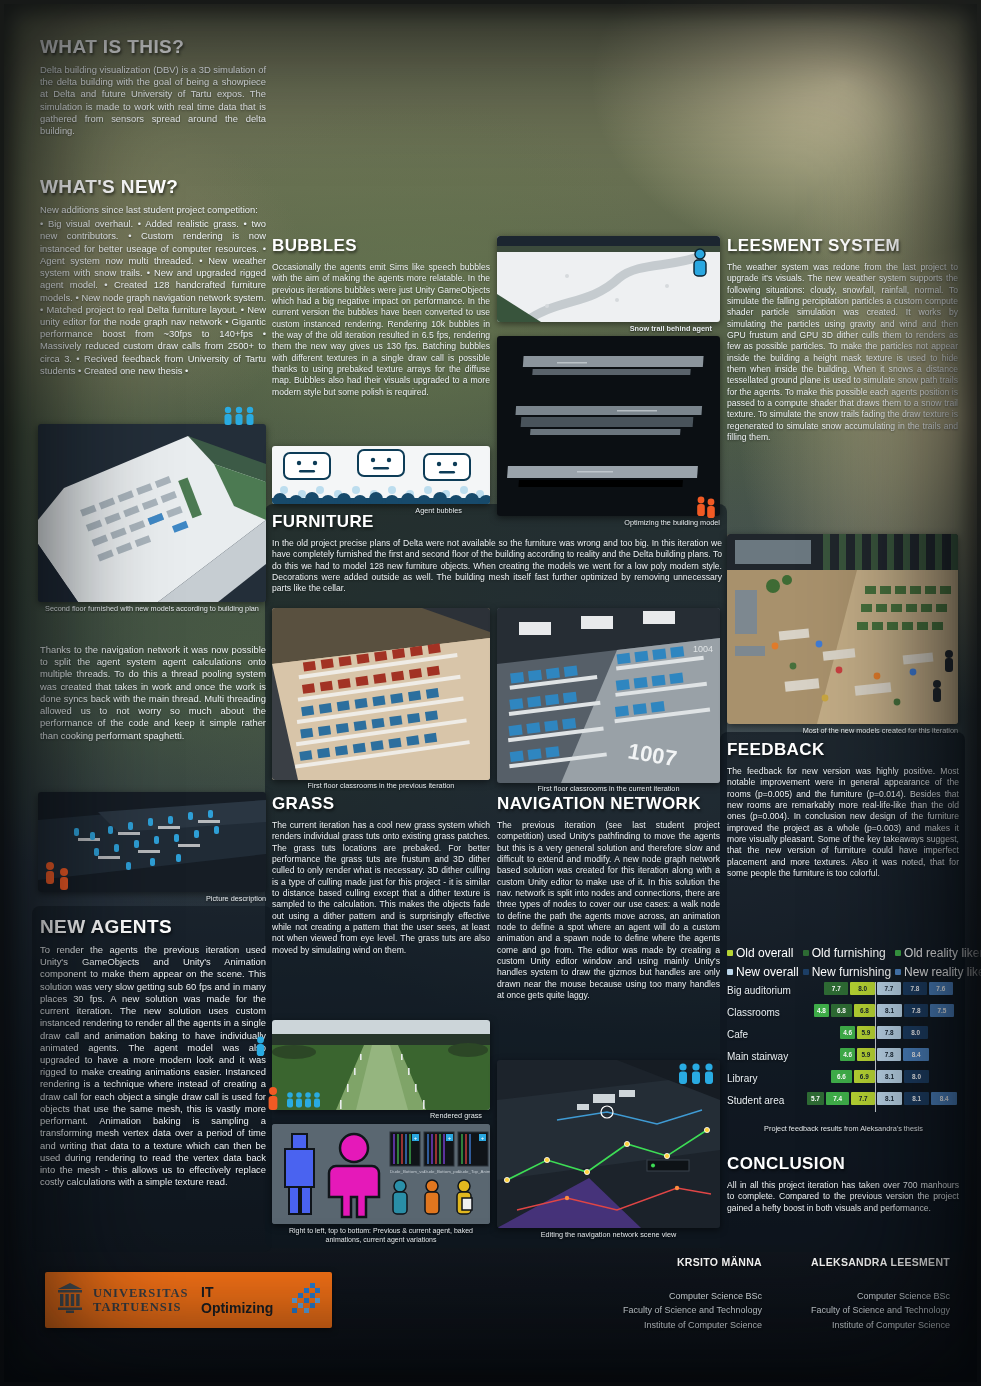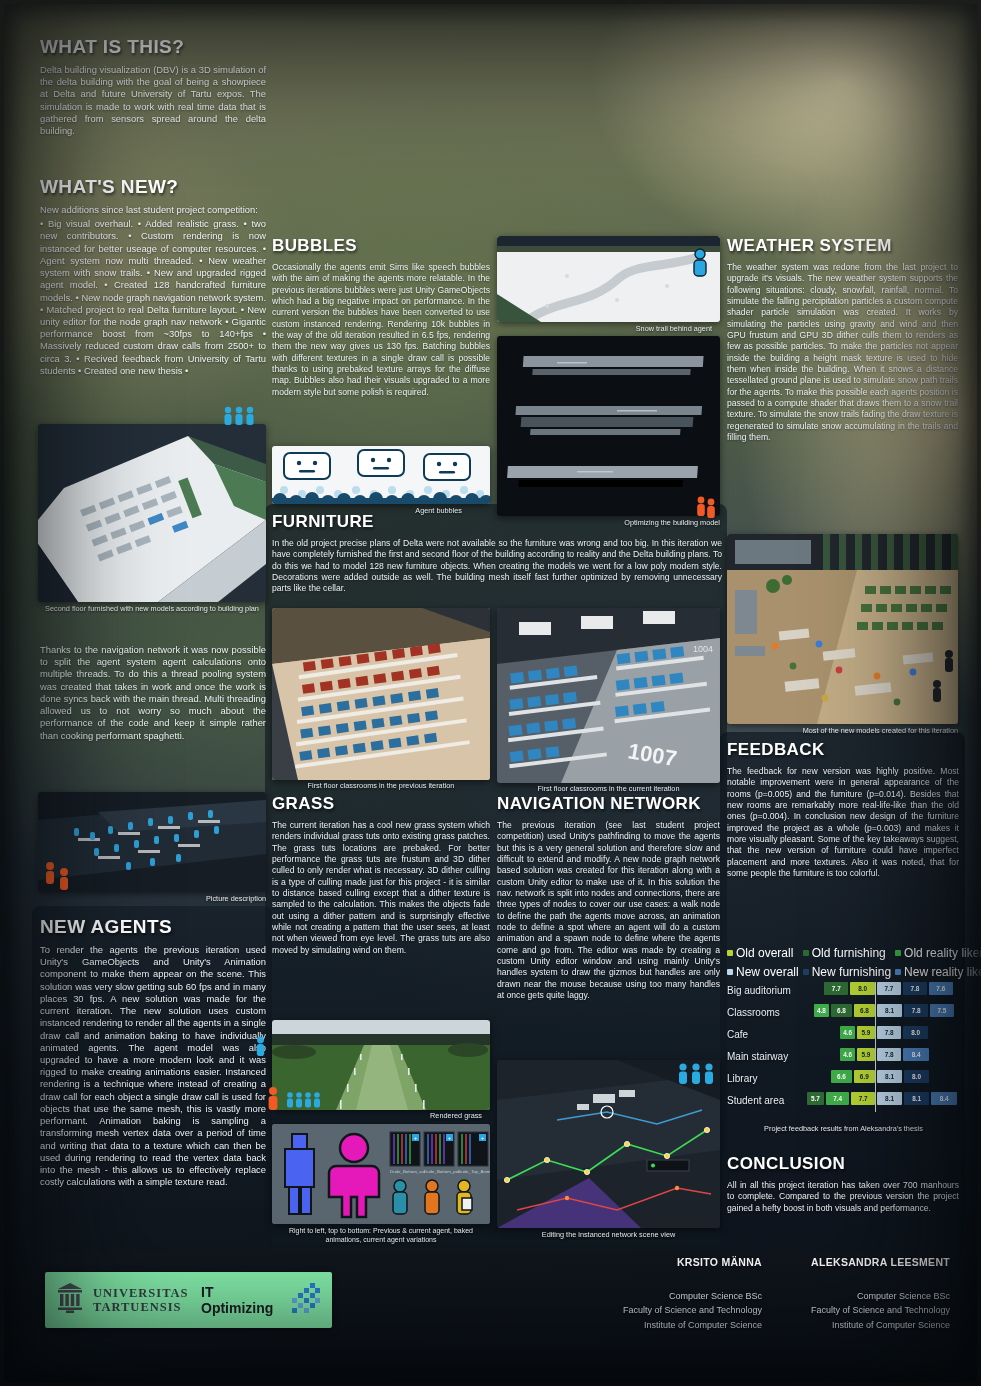--- a/index.html
+++ b/index.html
@@ -54,21 +54,21 @@
 .center-line{position:absolute;left:148px;top:0;height:130px;width:1px;background:rgba(235,240,244,.85);}
 .chart-row{position:relative;height:13px;margin-bottom:9px;}
 .chart-label{position:absolute;left:0;top:3px;width:64px;font-size:10px;color:#e8eef2;
   text-shadow:0 1px 2px rgba(0,0,0,.6);}
 .bars-old{position:absolute;left:0;top:0;width:148px;display:flex;justify-content:flex-end;gap:2px;}
 .bars-new{position:absolute;left:150px;top:0;right:0;display:flex;gap:2px;}
 .seg{height:13px;border-radius:1px;display:flex;align-items:center;justify-content:center;
   font-size:6.4px;font-weight:bold;overflow:hidden;}
 
 
-.logo-box{position:absolute;left:45px;top:1272px;width:287px;height:56px;background:#86efac;
+.logo-box{position:absolute;left:45px;top:1272px;width:287px;height:56px;background:#f97316;
   border-radius:2px;z-index:5;display:flex;align-items:center;padding:0 12px;gap:10px;
   box-shadow:0 2px 6px rgba(0,0,0,.5);}
 .uni-text{font-family:"Liberation Serif",serif;font-weight:bold;font-size:12.5px;line-height:1.15;
   letter-spacing:1px;color:#3a3f45;width:110px;}
 .ita-text{font-size:14px;font-weight:bold;color:#1c1e22;margin-left:auto;}
 .author{position:absolute;top:1254px;text-align:right;z-index:5;}
 .author .nm{font-size:10.5px;font-weight:700;letter-spacing:.3px;color:#fff;margin-bottom:18px;
   text-shadow:0 1px 2px rgba(0,0,0,.7);}
 .author div{font-size:9px;color:#dde4e9;line-height:1.6;text-shadow:0 1px 2px rgba(0,0,0,.7);}
 #author-1{left:500px;width:262px;}
@@ -472,21 +472,21 @@
           <circle cx="50" cy="70" r="2"></circle>
         </g>
       <g stroke="#0b2230" stroke-width="1.4">
           <g fill="#2aa7e0">
             <circle cx="203" cy="18" r="5"></circle>
             <rect x="197" y="24" width="12" height="16" rx="4"></rect>
           </g>
         </g>
     </svg>
   </div>
-  <div class="cap r" style="left:497px;top:324px;width:215px;">Snow trail behind agent</div>
+  <div class="cap r" style="left:497px;top:324px;width:215px;font-weight:bold;">Snow trail behind agent</div>
 
   <div class="img" style="left:497px;top:336px;width:223px;height:180px;">
     <svg width="223" height="180" viewBox="0 0 223 180">
       <rect width="223" height="180" fill="#0b0f13"></rect>
       <g transform="skewX(-4)">
         <rect x="28" y="20" width="180" height="11" fill="#8b949c"></rect>
         <rect x="38" y="33" width="158" height="6" fill="#5a636b"></rect>
         <rect x="24" y="70" width="186" height="9" fill="#7b858d"></rect>
         <rect x="30" y="81" width="172" height="10" fill="#49535b"></rect>
         <rect x="40" y="93" width="150" height="6" fill="#6b757d"></rect>
@@ -587,36 +587,36 @@
       </g>
       <g fill="#ff8c3f">
           <circle cx="70" cy="138" r="2.2"></circle>
           <circle cx="180" cy="128" r="2.2"></circle>
         </g>
       <circle cx="110" cy="52" r="6" stroke="#ffffff" fill="none" stroke-width="1.2"></circle>
       <rect x="150" y="100" width="42" height="11" fill="#0e1216" stroke="#39424c"></rect>
       <circle cx="156" cy="105.5" r="2" fill="#3ddc55"></circle>
     </svg>
   </div>
-  <div class="cap c" style="left:497px;top:1230px;width:223px;">Editing the instanced network scene view</div>
+  <div class="cap c" style="left:497px;top:1230px;width:223px;">Editing the navigation network scene view</div>
   <div class="ppl" style="left:676px;top:1062px;">
     <svg width="40" height="26" viewBox="0 0 40 26">
         <g fill="#29abe2">
           <circle cx="7" cy="5" r="3.6"></circle>
           <rect x="3" y="9.4" width="8" height="12.5" rx="2.8"></rect>
           <circle cx="20" cy="5" r="3.6"></circle>
           <rect x="16" y="9.4" width="8" height="12.5" rx="2.8"></rect>
           <circle cx="33" cy="5" r="3.6"></circle>
           <rect x="29" y="9.4" width="8" height="12.5" rx="2.8"></rect>
         </g>
       </svg>
   </div>
 
   <section class="sec" style="left:727px;top:236px;width:231px;">
-    <h2>WEATHER SYSTEM</h2>
+    <h2>LEESMENT SYSTEM</h2>
     <p>The weather system was redone from the last project to upgrade it's visuals. The new weather system supports the following situations: cloudy, snowfall, rainfall, normal. To simulate the falling percipitation particles a custom compute shader particle simulation was created. It works by simulating the particles using gravity and wind and then GPU frustum and GPU 3D dither culls them to renders as few as possible particles. To make the particles not appear inside the building a height mask texture is used to hide them when inside the building. When it snows a distance tessellated ground plane is used to simulate snow path trails for the agents. To make this possible each agents position is passed to a compute shader that draws them to a snow trail texture. To simulate the snow trails fading the draw texture is regenerated to simulate snow accumulating in the trails and filling them.</p>
   </section>
 
   <div class="img" style="left:727px;top:534px;width:231px;height:190px;">
     <svg width="231" height="190" viewBox="0 0 231 190">
       <rect width="231" height="190" fill="#a8916c"></rect>
       <rect width="231" height="36" fill="#20262c"></rect>
       <g fill="#39543c">
         <rect x="96" y="0" width="7" height="36"></rect>
           <rect x="112" y="0" width="7" height="36"></rect>

